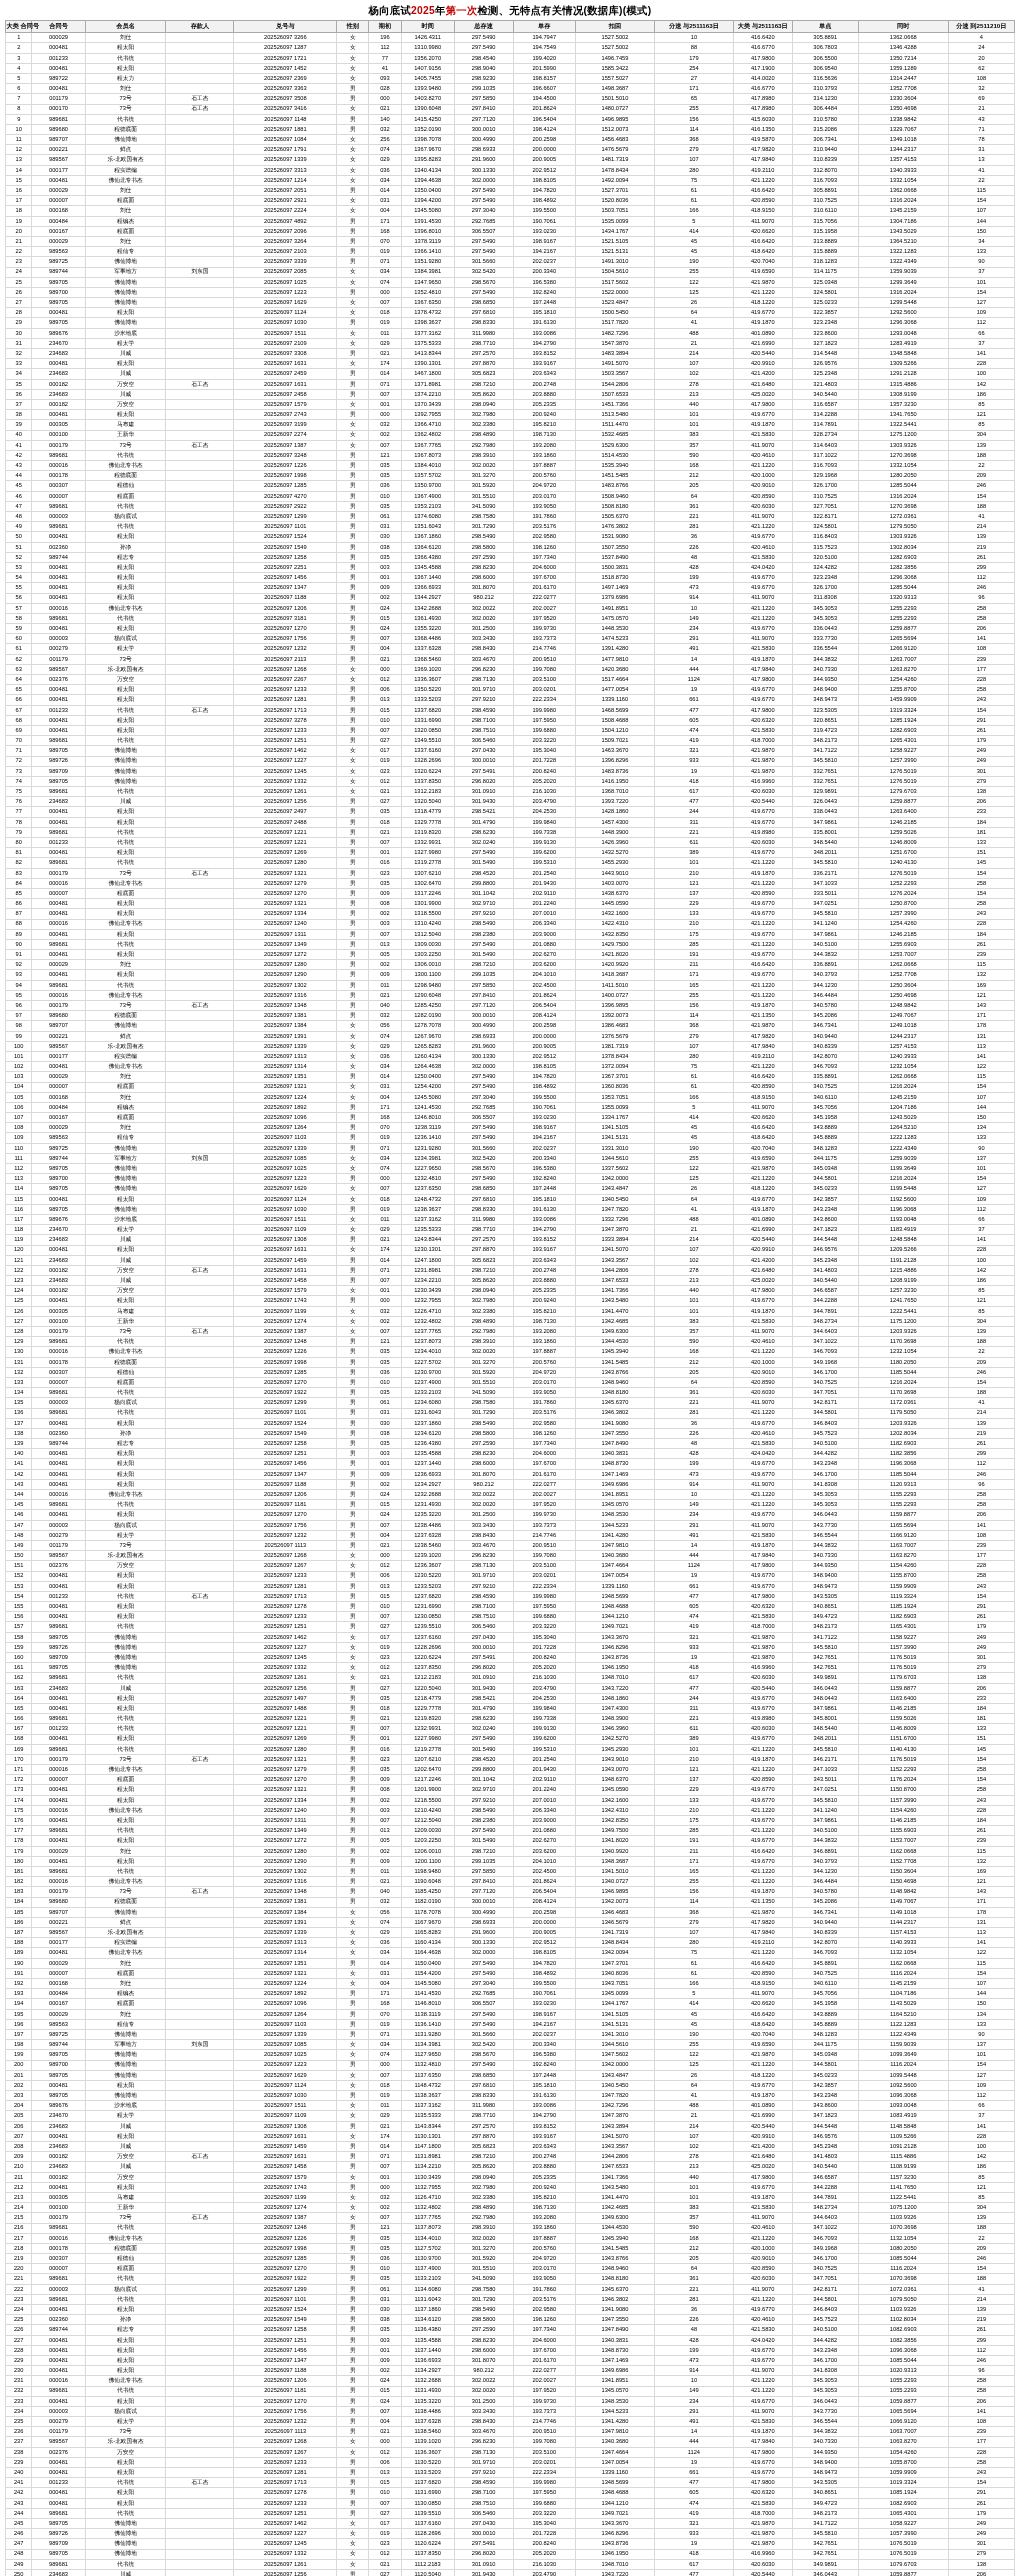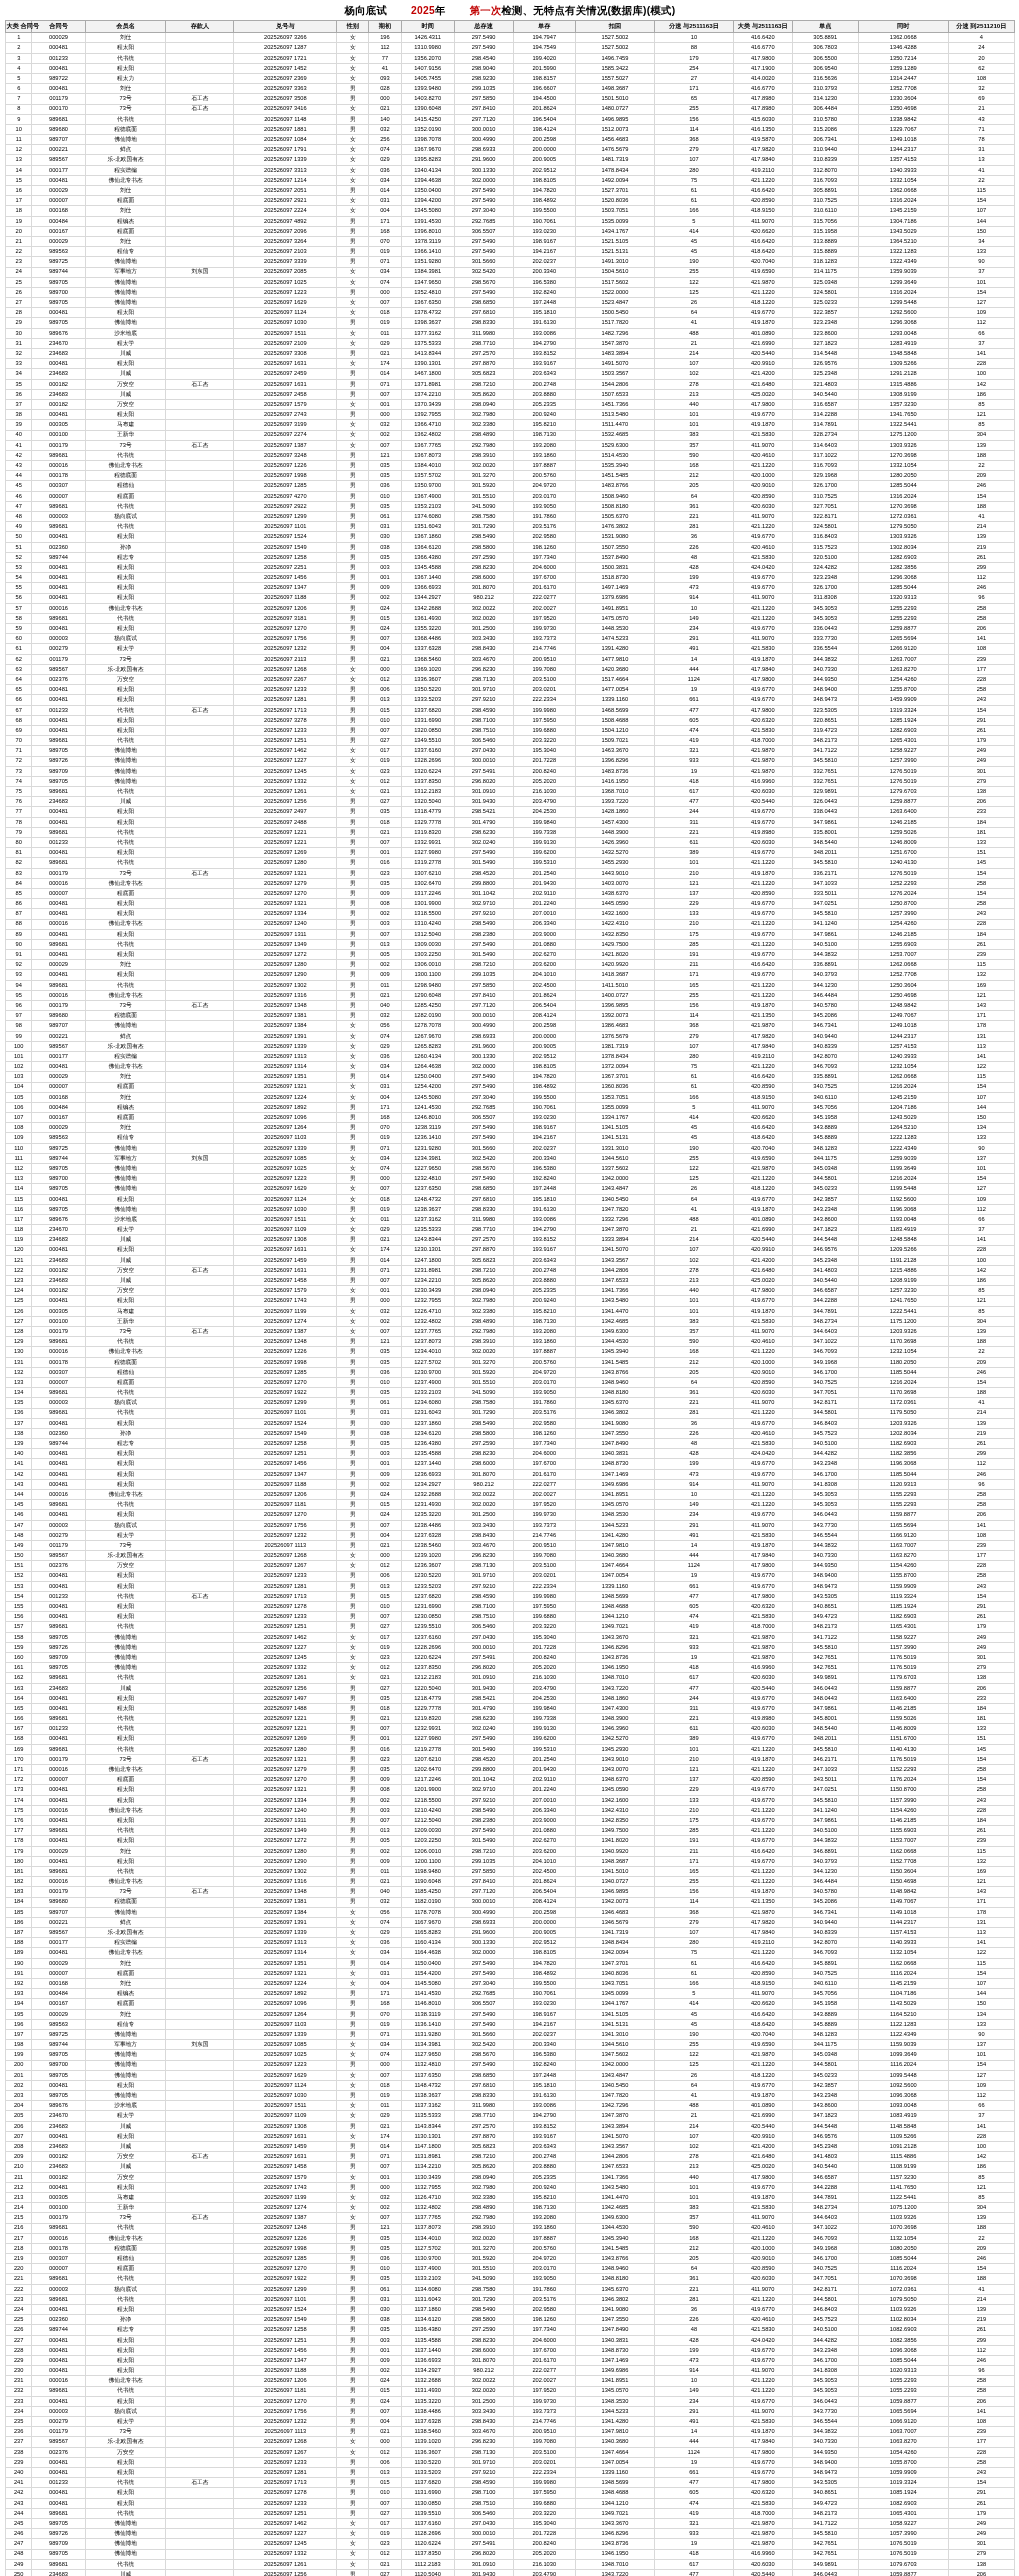--- a/index.html
+++ b/index.html
@@ -1,20 +1,20 @@
 <!DOCTYPE html>
 <html style="font-size:8.2px"><head>
 <meta charset="utf-8">
 <style>
   html,body{margin:0;padding:0;background:#ffffff;}
   body{font-family:"Liberation Sans","DejaVu Sans",sans-serif;color:#000;}
   .page{width:1020px;min-height:3186px;position:relative;background:#fff;}
   .title-bar{text-align:center;padding:4.1px 0 2.1px 0;}
   .title-bar .t{font-size:10.3px;font-weight:bold;letter-spacing:0.3px;}
-  .title-bar .t .red{color:#c00000;margin-left:24px;}
+  .title-bar .t .red{color:#c00000;}
   table.grid{border-collapse:collapse;width:1010px;margin:0 auto;table-layout:fixed;}
   table.grid th{font-size:6.2px;font-weight:bold;border:0.5px solid #aaa;background:#f2f2f2;padding:1px 0.5px;text-align:center;white-space:nowrap;}
   table.grid td{font-size:5.7px;border:0.5px solid #d9d9d9;padding:0.5px 1px;text-align:center;white-space:nowrap;overflow:hidden;}
   table.grid tr.r td{height:8.2px;line-height:7.2px;}
   .col-idx{width:14.4px;}
   .col-id{width:29px;}
   .col-name{width:44px;}
   .col-bank{width:37px;}
   .col-date{width:56px;}
   .col-sex{width:17.5px;}

